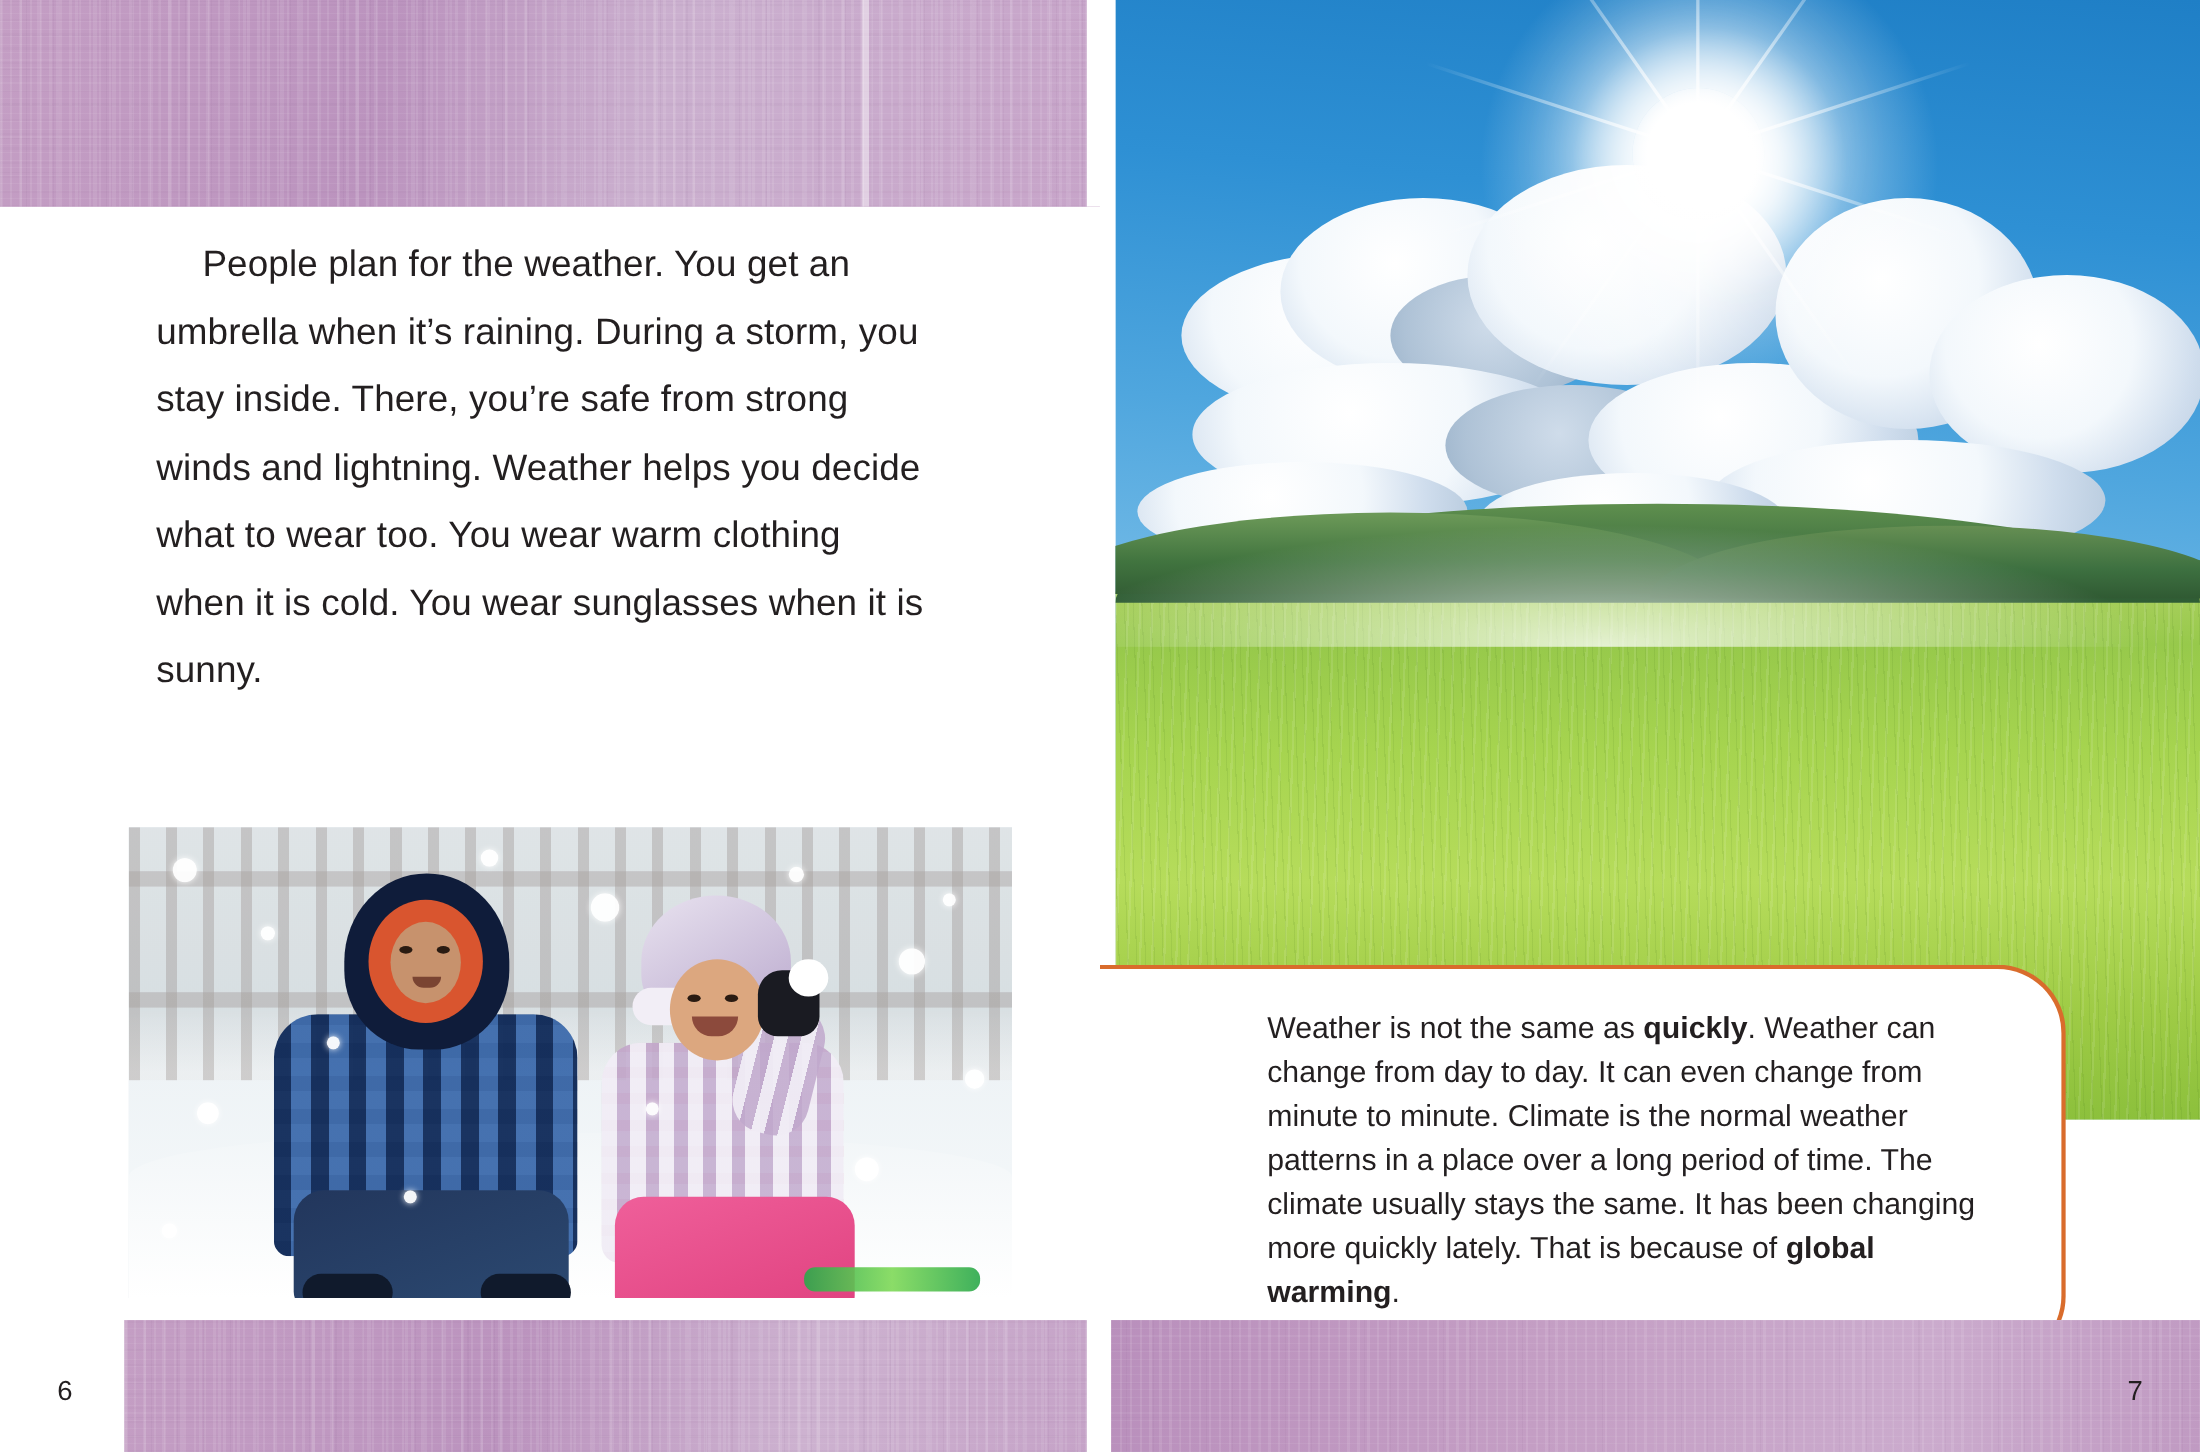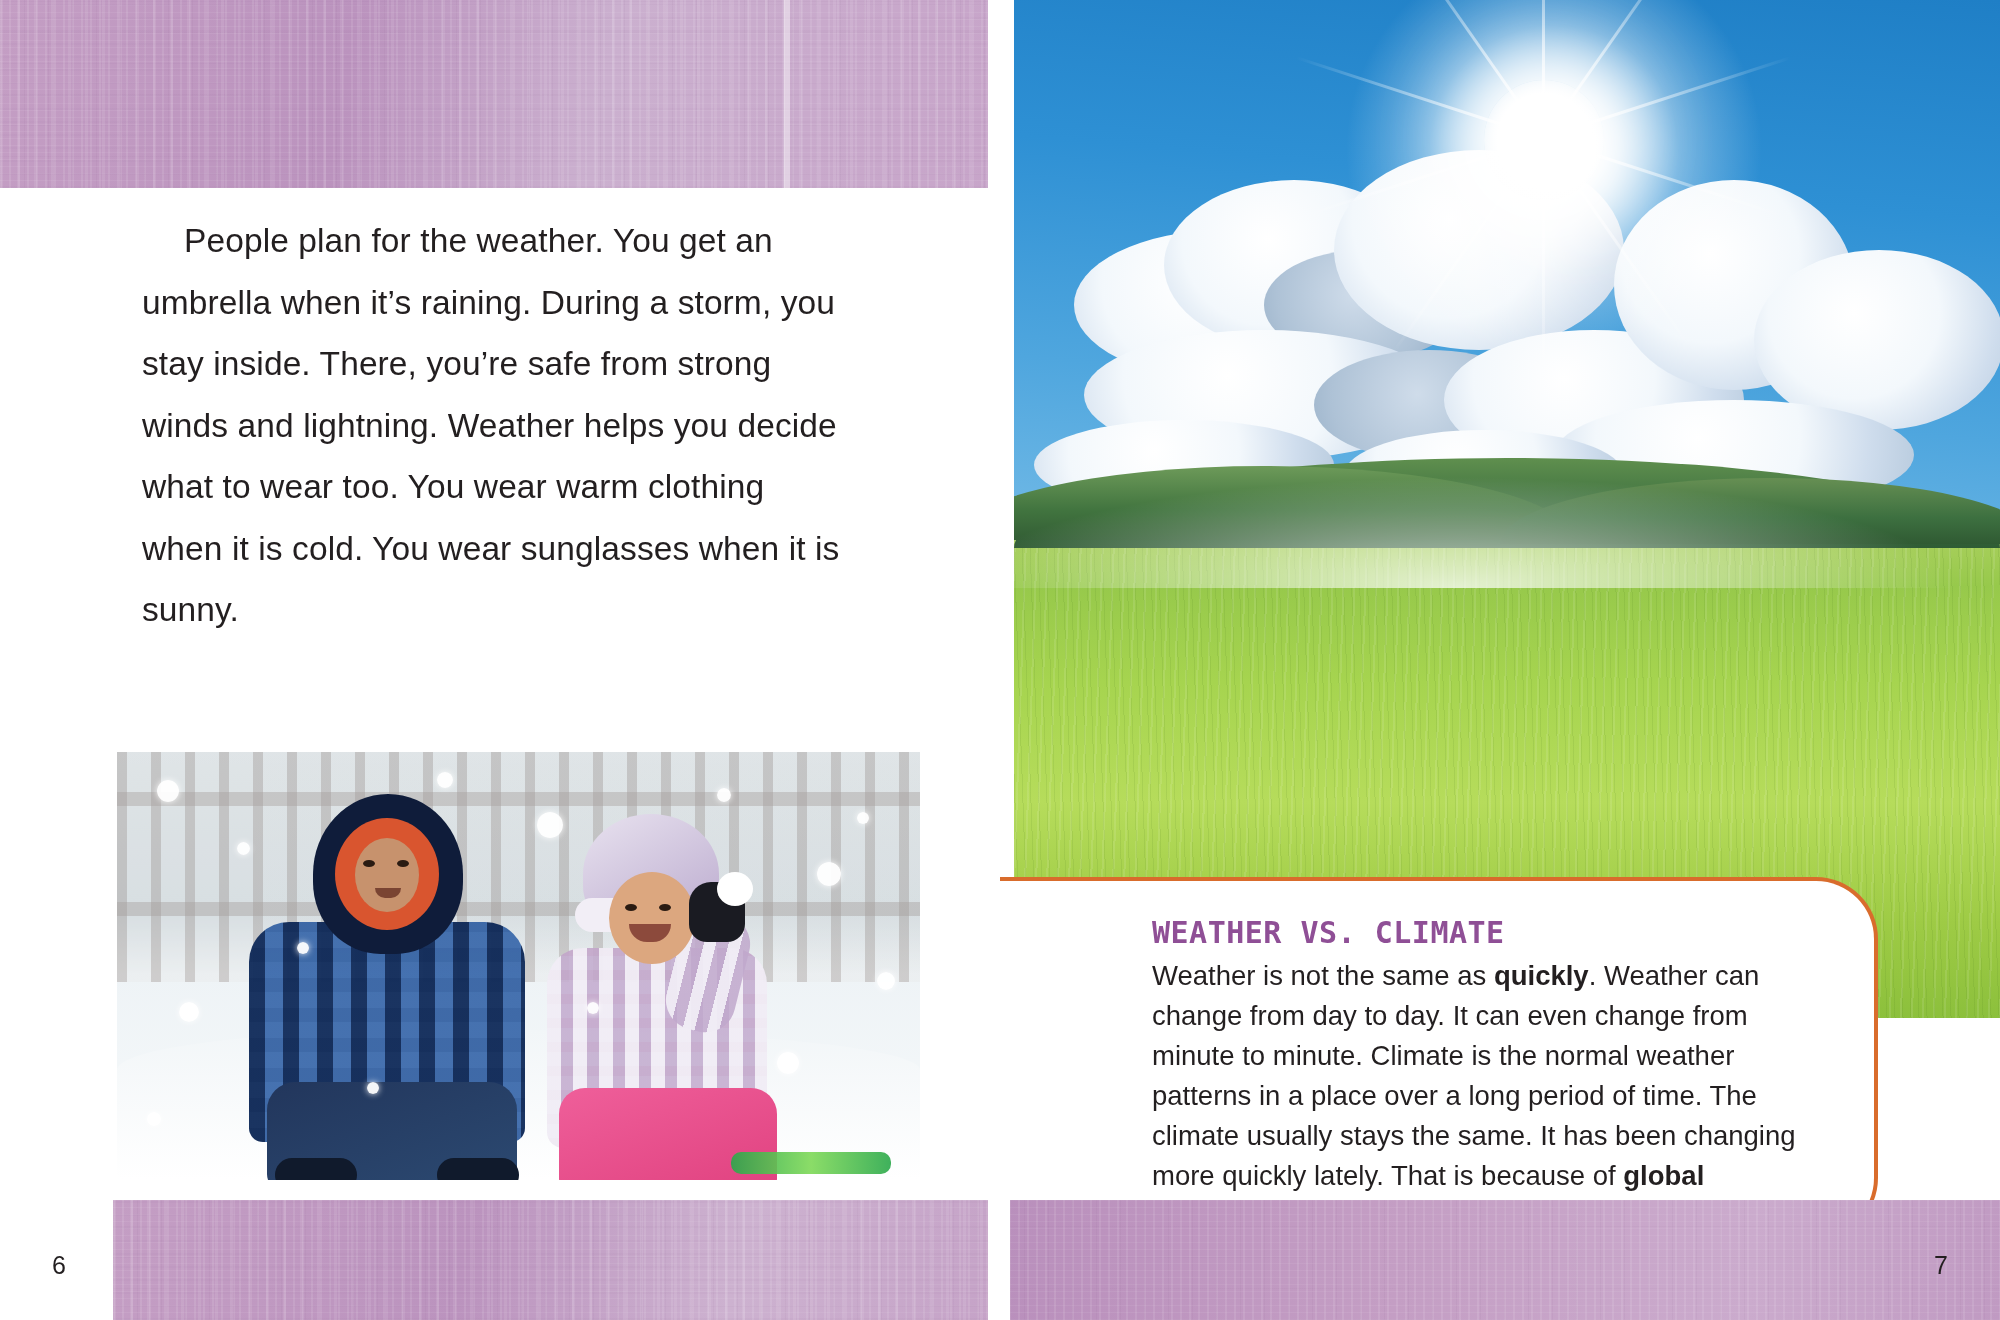--- a/index.html
+++ b/index.html
@@ -465,21 +465,20 @@
       <div class="sun-core"></div>
 
       <div class="field"></div>
       <div class="hills"></div>
       <div class="hills2"></div>
       <div class="hills3"></div>
       <div class="field-glow"></div>
     </div>
 
     <div class="callout">
-      <div class="callout-title">Weather vs. Climate</div>
       <div class="callout-body">
         <span>Weather is not the same as </span><b>quickly</b><span>. Weather can change from day to day. It can even change from minute to minute. Climate is the normal weather patterns in a place over a long period of time. The climate usually stays the same. It has been changing more quickly lately. That is because of </span><b>global warming</b><span>.</span>
       </div>
     </div>
 
     <div class="band-bottom-right">
       <div class="band-texture"></div>
       <div class="edge"></div>
     </div>
 

